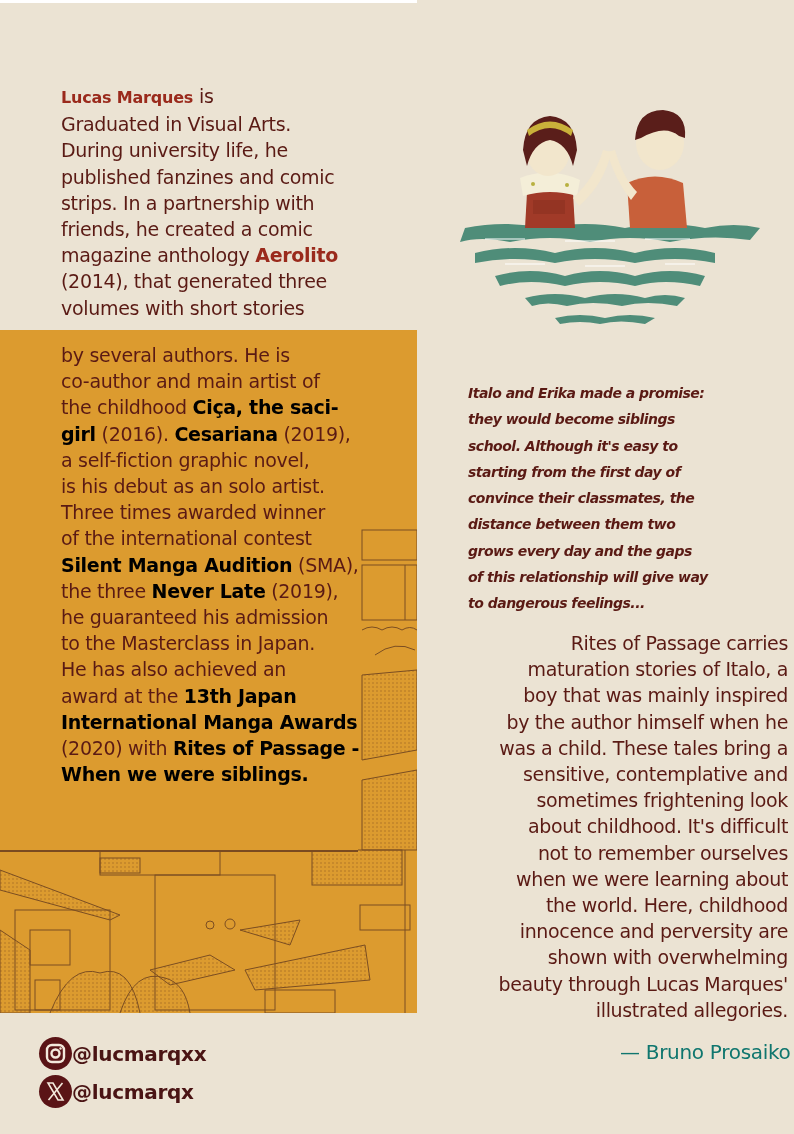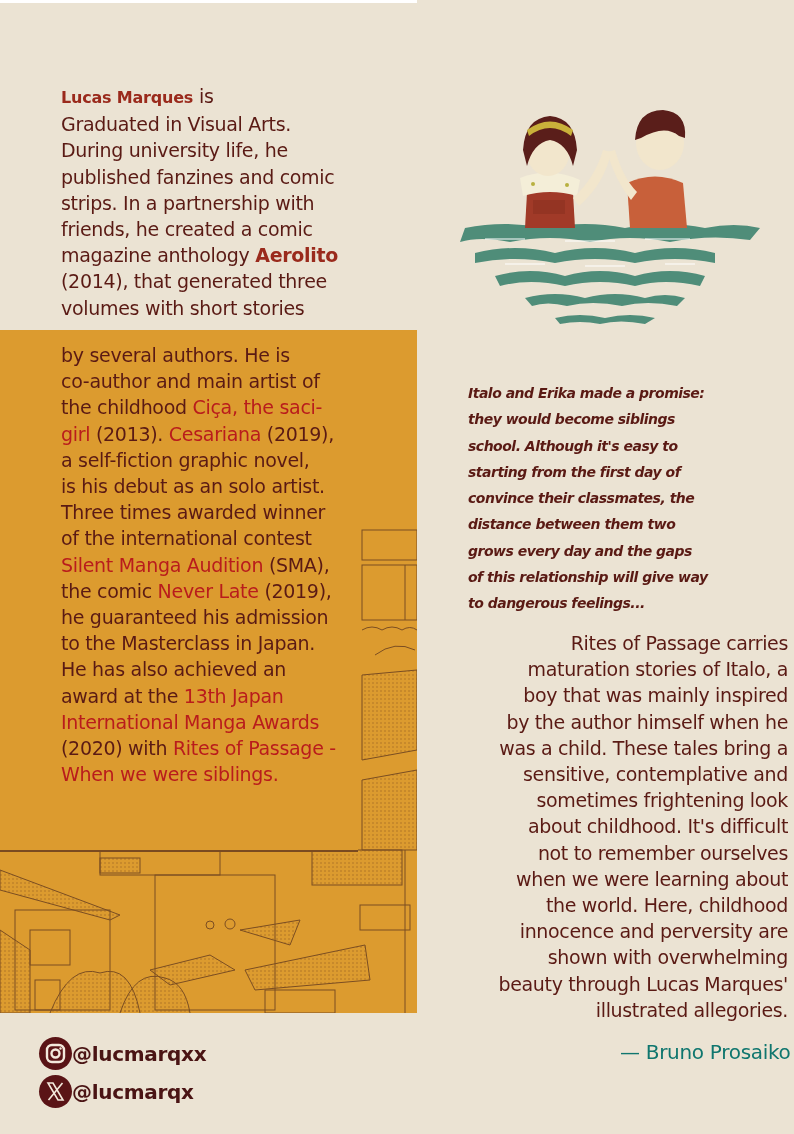--- a/index.html
+++ b/index.html
@@ -27,21 +27,21 @@
     font-size: 19px; line-height: 26.2px; color: #5a1a14; letter-spacing: -0.3px;
   }
   .bio-top .name { color: #9a2a1c; font-size: 16px; font-weight: bold; letter-spacing: -0.2px; }
   .bio-top .hl { color: #9a2a1c; font-weight: bold; }
   .line { display: block; white-space: nowrap; }
 
   .bio-bottom {
     position: absolute; left: 61px; top: 342px; width: 300px;
     font-size: 19px; line-height: 26.2px; color: #5a1a14; letter-spacing: -0.3px;
   }
-  .bio-bottom b { color: #b91c1c; font-weight: normal; }
+  .bio-bottom b { color: #000000; font-weight: bold; }
 
   
   .illustration { position: absolute; left: 455px; top: 88px; width: 310px; height: 250px; }
 
   .quote {
     position: absolute; left: 468px; top: 380px; width: 320px;
     font-size: 14px; line-height: 26.3px; font-style: italic; font-weight: bold;
     color: #5a1a14; letter-spacing: -0.5px;
   }
   .review {
@@ -120,27 +120,27 @@
       <path d="M0 600 L30 620 L30 683 L0 683 Z" fill="url(#hatch)"></path>
     </g>
   </svg>
   <div class="text-box"></div>
 </div>
 
 <div class="bio-bottom">
   <span class="line">by several authors. He is</span>
   <span class="line">co-author and main artist of</span>
   <span class="line"><span>the childhood </span><b>Ciça, the saci-</b></span>
-  <span class="line"><b>girl</b><span> (2013). </span><b>Cesariana</b><span> (2019),</span></span>
+  <span class="line"><b>girl</b><span> (2016). </span><b>Cesariana</b><span> (2019),</span></span>
   <span class="line">a self-fiction graphic novel,</span>
   <span class="line">is his debut as an solo artist.</span>
   <span class="line">Three times awarded winner</span>
   <span class="line">of the international contest</span>
   <span class="line"><b>Silent Manga Audition</b><span> (SMA),</span></span>
-  <span class="line"><span>the comic </span><b>Never Late</b><span> (2019),</span></span>
+  <span class="line"><span>the three </span><b>Never Late</b><span> (2019),</span></span>
   <span class="line">he guaranteed his admission</span>
   <span class="line">to the Masterclass in Japan.</span>
   <span class="line">He has also achieved an</span>
   <span class="line"><span>award at the </span><b>13th Japan</b></span>
   <span class="line"><b>International Manga Awards</b></span>
   <span class="line"><span>(2020) with </span><b>Rites of Passage -</b></span>
   <span class="line"><b>When we were siblings.</b></span>
 </div>
 
 <svg class="illustration" viewBox="0 0 310 250">

